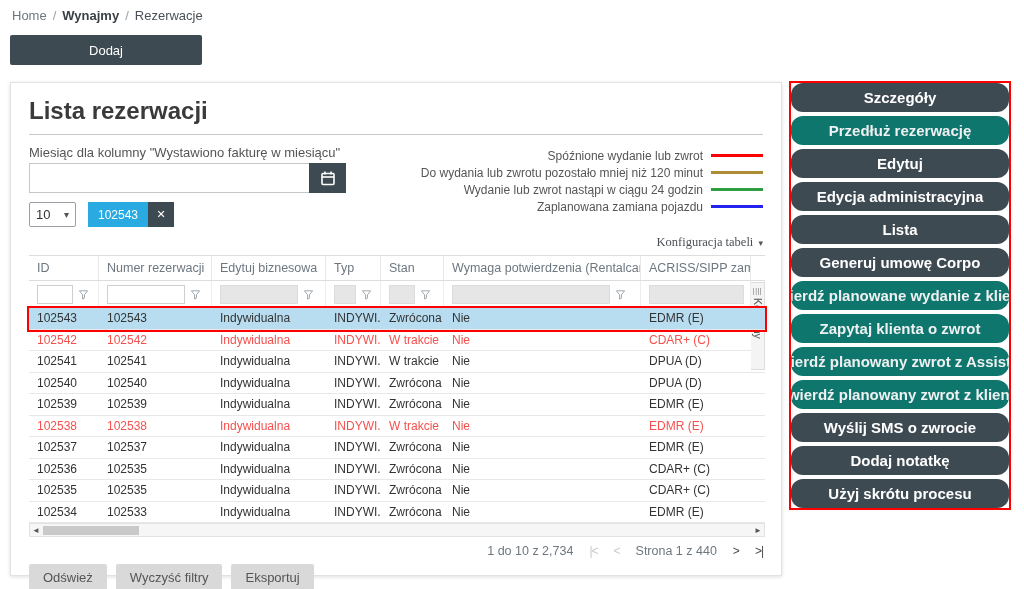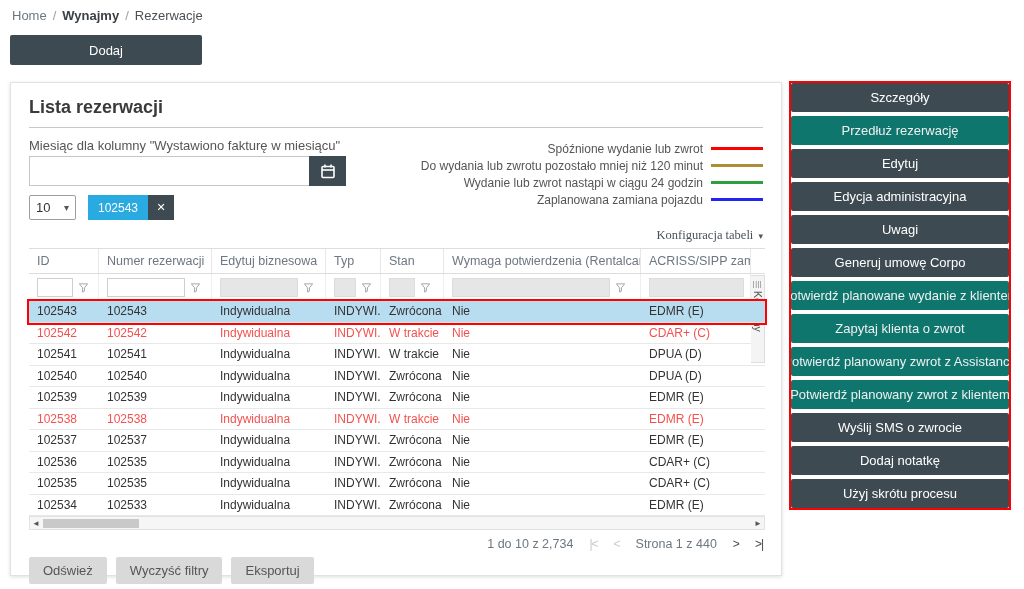--- a/index.html
+++ b/index.html
@@ -14,21 +14,21 @@
 
   
   .btn-dark { display:flex; align-items:center; justify-content:center;
     background:#3e4a52; color:#fff; border:none; font-size:13px;
     font-family:"Liberation Sans", sans-serif; border-radius:2px; cursor:pointer; }
   .add-btn { position:absolute; left:10px; top:35px; width:192px; height:30px; }
 
   
   .panel { position:absolute; left:10px; top:82px; width:772px; height:494px;
     background:#fff; border:1px solid #e2e2e2; box-shadow:0 1px 4px rgba(0,0,0,.13); }
-  .panel-title { margin:14px 18px 0 18px; font-size:18px; font-weight:bold; color:#3a3a3a; }
+  .panel-title { margin:14px 18px 0 18px; font-size:24px; font-weight:bold; color:#3a3a3a; }
   .title-rule { border:none; border-top:1px solid #c9c9c9; margin:9px 18px 0 18px; }
 
   .top-row { display:flex; justify-content:space-between; margin:0 18px; }
   .month-filter label { display:block; margin-top:10px; font-size:13px; color:#555; }
   .input-group { display:flex; margin-top:3px; }
   .input-group input { width:280px; height:30px; border:1px solid #c6c6c6; border-right:none;
     font-size:13px; padding:0 8px; color:#333; outline:none; }
   .cal-btn { width:37px; height:30px; background:#3e4a52; border:none; cursor:pointer;
     display:flex; align-items:center; justify-content:center; }
   .size-tag-row { display:flex; align-items:flex-start; margin-top:9px; }
@@ -90,23 +90,23 @@
   .page-text { margin-left:16px; }
   .footer-btns { margin:6px 18px 0 18px; display:flex; }
   .gray-btn { background:#d9d9d9; border:none; color:#555; font-size:13px;
     font-family:"Liberation Sans", sans-serif; padding:6px 14px; margin-right:9px;
     border-radius:2px; cursor:pointer; }
 
   
   .actions { position:absolute; left:789px; top:81px; width:222px;
     border:2px solid #ff0000; padding:0; display:flex; flex-direction:column; gap:4px; }
   .action { height:29px; width:100%; display:flex; align-items:center; justify-content:center;
-    background:#3e4a52; color:#fff; border:none; font-size:13px;
-    font-family:"Liberation Sans", sans-serif; border-radius:2px; cursor:pointer;
-    white-space:nowrap; overflow:hidden; }
+    background:#3e4a52; color:#fff; border:none; font-size:15px;
+    font-family:"Liberation Sans", sans-serif; border-radius:12px; cursor:pointer;
+    white-space:nowrap; overflow:hidden;font-weight:bold; }
   .action.disabled { background:#0f766e; color:#eef0f1; cursor:default; }
 </style>
 </head>
 <body>
 
 <div class="breadcrumb">
   <span>Home</span><span class="sep">/</span><span class="bc-bold">Wynajmy</span><span class="sep">/</span><span class="bc-current">Rezerwacje</span>
 </div>
 
 <button class="btn-dark add-btn">Dodaj</button>
@@ -344,21 +344,21 @@
       <button class="gray-btn">Wyczyść filtry</button>
       <button class="gray-btn">Eksportuj</button>
     </div>
 </div>
 
 <div class="actions" id="actions">
     <button class="action">Szczegóły</button>
     <button class="action disabled">Przedłuż rezerwację</button>
     <button class="action">Edytuj</button>
     <button class="action">Edycja administracyjna</button>
-    <button class="action">Uwagi</button>
+    <button class="action">Lista</button>
     <button class="action">Generuj umowę Corpo</button>
     <button class="action disabled">Potwierdź planowane wydanie z klientem</button>
     <button class="action disabled">Zapytaj klienta o zwrot</button>
     <button class="action disabled">Potwierdź planowany zwrot z Assistance</button>
     <button class="action disabled">Potwierdź planowany zwrot z klientem</button>
     <button class="action">Wyślij SMS o zwrocie</button>
     <button class="action">Dodaj notatkę</button>
     <button class="action">Użyj skrótu procesu</button>
   </div>
 

